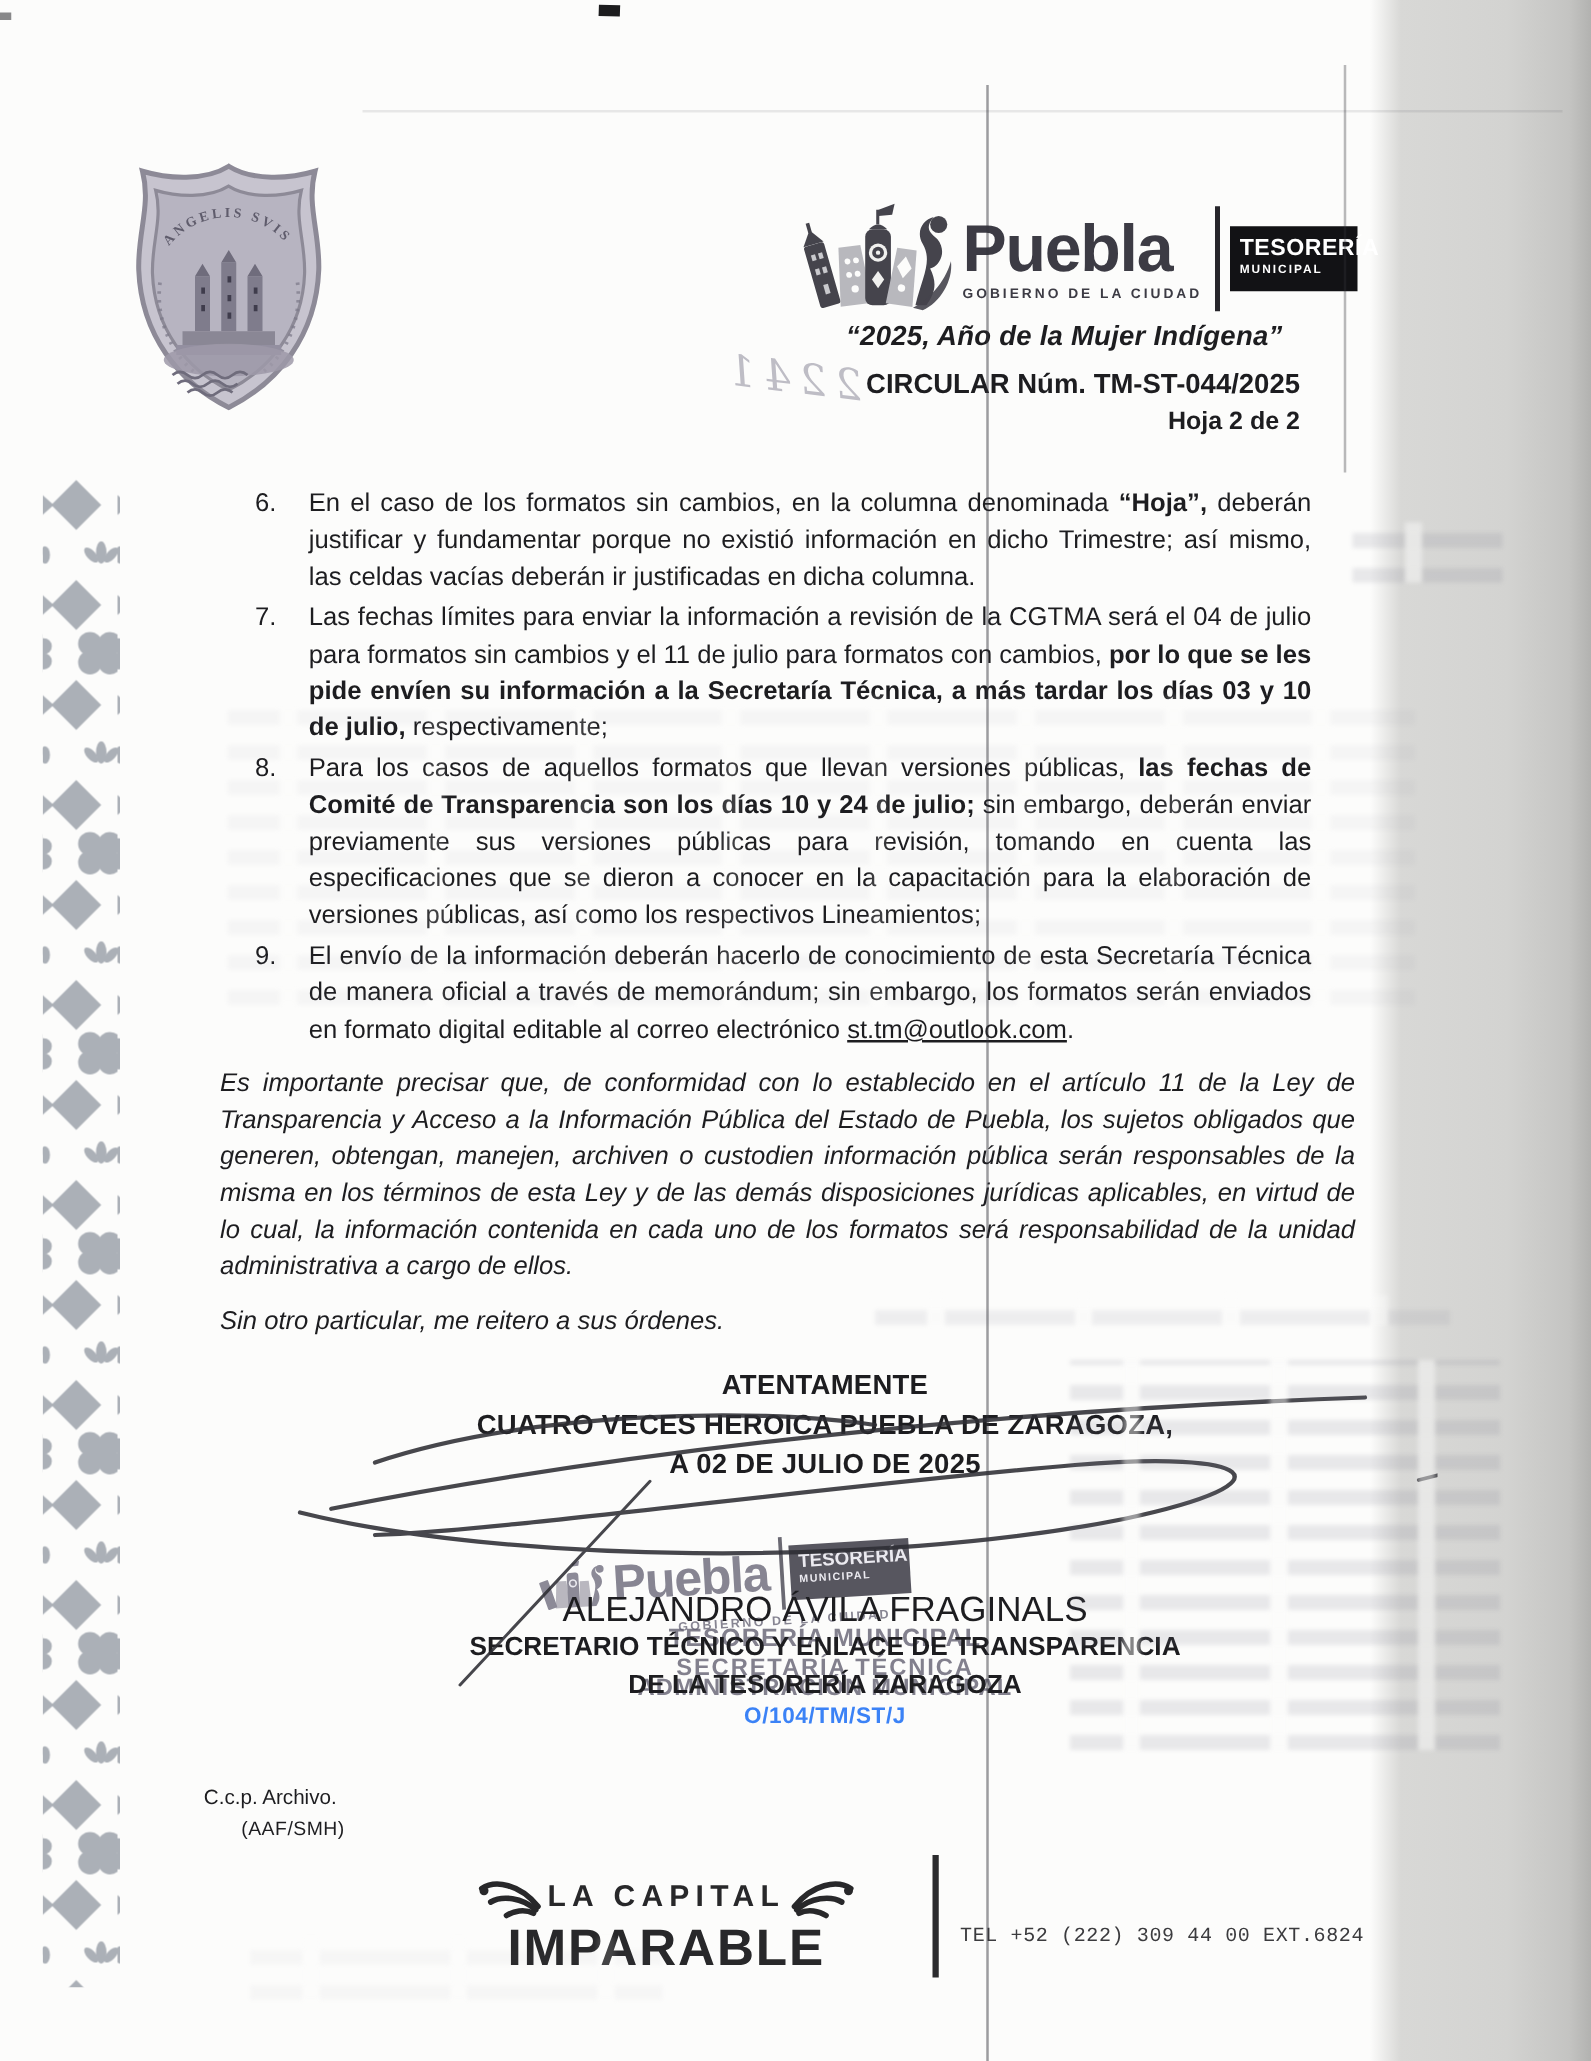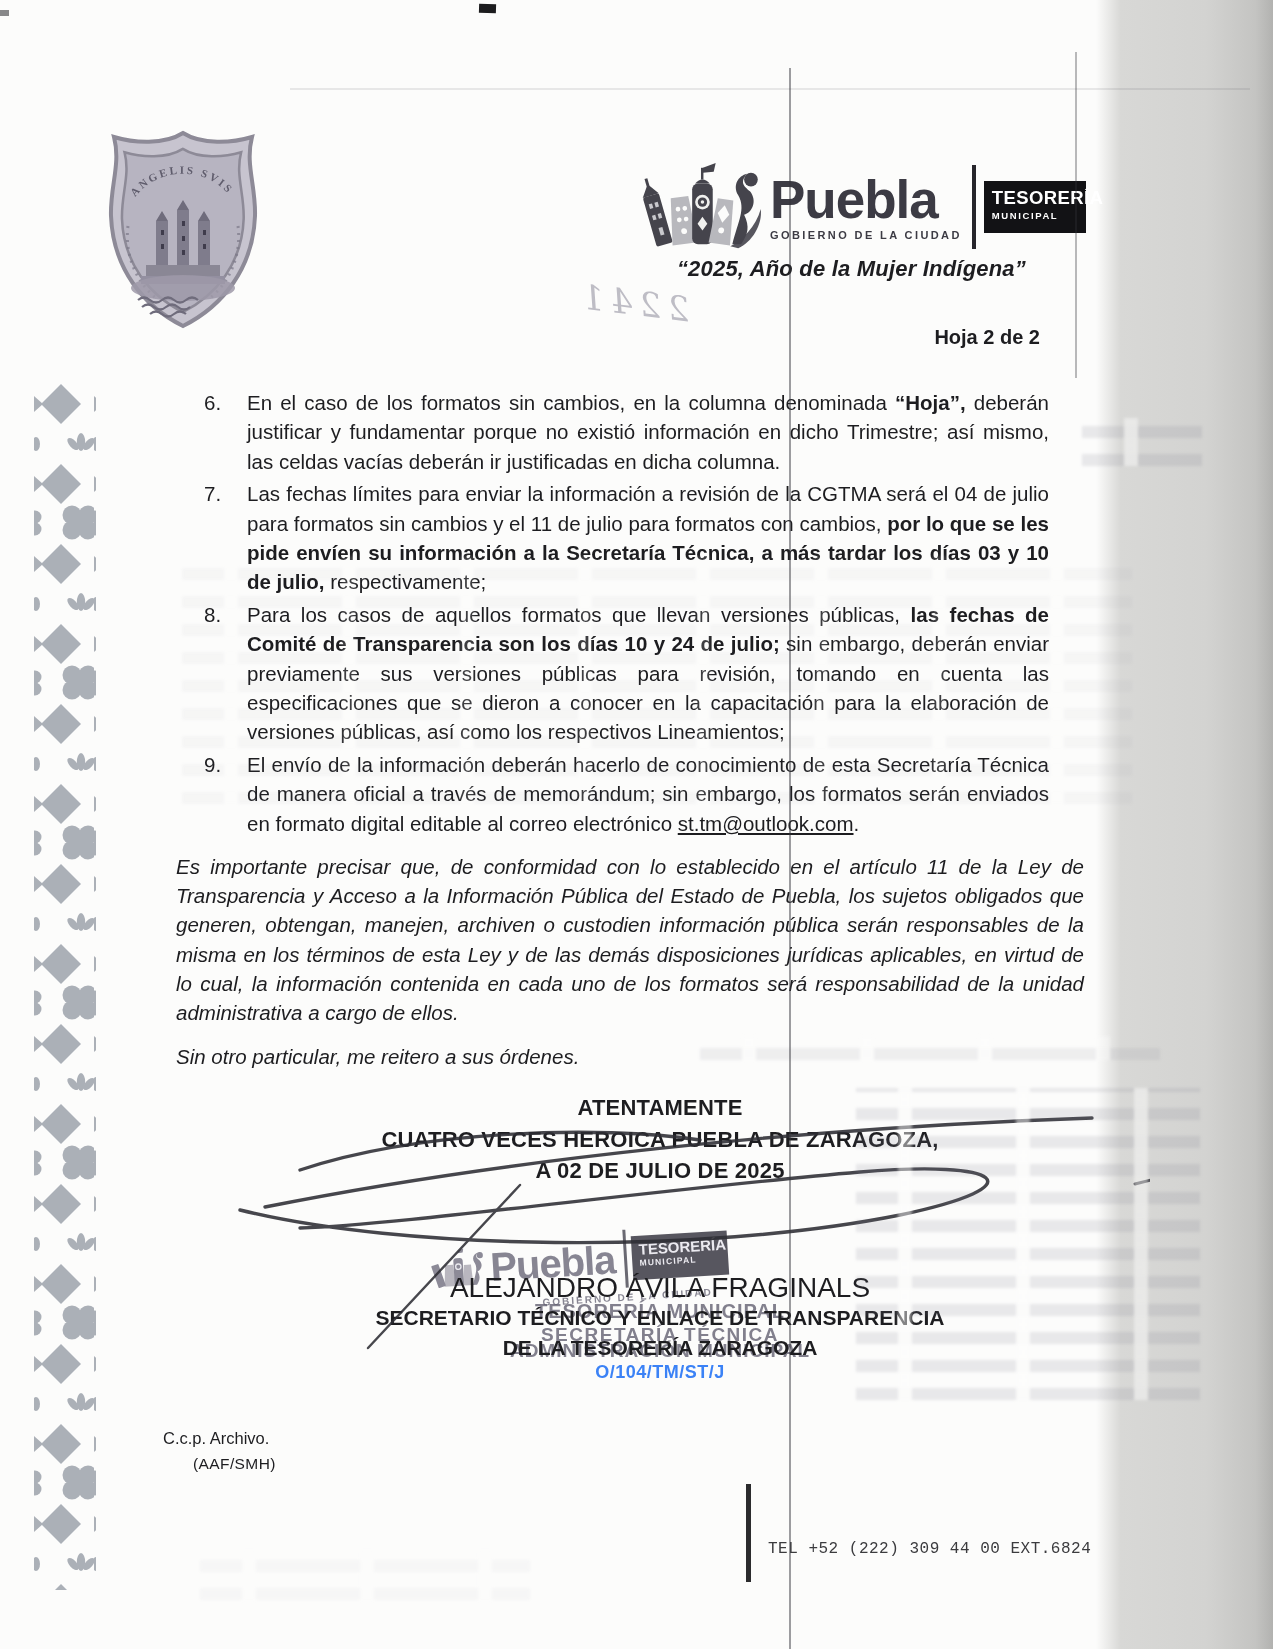--- a/index.html
+++ b/index.html
@@ -207,20 +207,21 @@
       <div class="logo-sub">GOBIERNO DE LA CIUDAD</div>
     </div>
     <div class="logo-bar"></div>
     <div class="logo-box">
       <div class="l1">TESORERÍA</div>
       <div class="l2">MUNICIPAL</div>
     </div>
   </div>
 
   <div class="abs hdr-right quote">“2025, Año de la Mujer Indígena”</div>
+  <div class="abs hdr-right circular">CIRCULAR Núm. TM-ST-044/2025</div>
   <div class="abs hdr-right hoja">Hoja 2 de 2</div>
   <div class="abs handwriting">2241</div>
 
   <div class="abs body">
     <div class="item">
       <div class="inum">6.</div>
       <div class="itxt"><span>En el caso de los formatos sin cambios, en la columna denominada </span><span class="b">“Hoja”,</span><span> deberán justificar y fundamentar porque no existió información en dicho Trimestre; así mismo, las celdas vacías deberán ir justificadas en dicha columna.</span></div>
     </div>
     <div class="item">
       <div class="inum">7.</div>
@@ -283,20 +284,42 @@
       <path d="M10,118 C170,158 470,163 670,123 C810,93 772,68 630,80 C420,98 170,133 70,136"></path>
       <path d="M70,78 C190,38 370,33 470,48"></path>
       <path d="M290,93 L138,256" stroke-width="2.4"></path>
       <path d="M905,92 l20,-5" stroke-width="3"></path>
     </g>
   </svg>
 
   <div class="abs cc1">C.c.p. Archivo.</div>
   <div class="abs cc2">(AAF/SMH)</div>
 
+  <div class="abs brand">
+    <div class="brand-top">
+      <svg width="54" height="36" viewBox="0 0 60 40">
+        <g fill="none" stroke="#28282a" stroke-width="5" stroke-linecap="round">
+          <path d="M56,28 C40,8 18,4 6,12"></path>
+          <path d="M54,31 C42,20 24,18 14,24"></path>
+          <path d="M52,34 C44,30 34,32 28,36"></path>
+        </g>
+        <circle cx="8" cy="14" r="4" fill="#28282a"></circle>
+      </svg>
+      <span class="brand-cap">LA CAPITAL</span>
+      <svg width="54" height="36" viewBox="0 0 60 40">
+        <g fill="none" stroke="#28282a" stroke-width="5" stroke-linecap="round" transform="scale(-1,1) translate(-60,0)">
+          <path d="M56,28 C40,8 18,4 6,12"></path>
+          <path d="M54,31 C42,20 24,18 14,24"></path>
+          <path d="M52,34 C44,30 34,32 28,36"></path>
+        </g>
+        <circle cx="52" cy="14" r="4" fill="#28282a"></circle>
+      </svg>
+    </div>
+    <div class="brand-imp">IMPARABLE</div>
+  </div>
 
   <div class="abs divider"></div>
   <div class="abs address">
     <div>TEL +52 (222) 309 44 00 EXT.6824</div>
     
     
   </div>
 
   <div class="abs bleed bleed-rows" style="left:1082px;top:418px;width:120px;height:48px;opacity:.5;"></div>
   <div class="abs bleed bleed-rows" style="left:182px;top:556px;width:950px;height:248px;opacity:.16;"></div>

